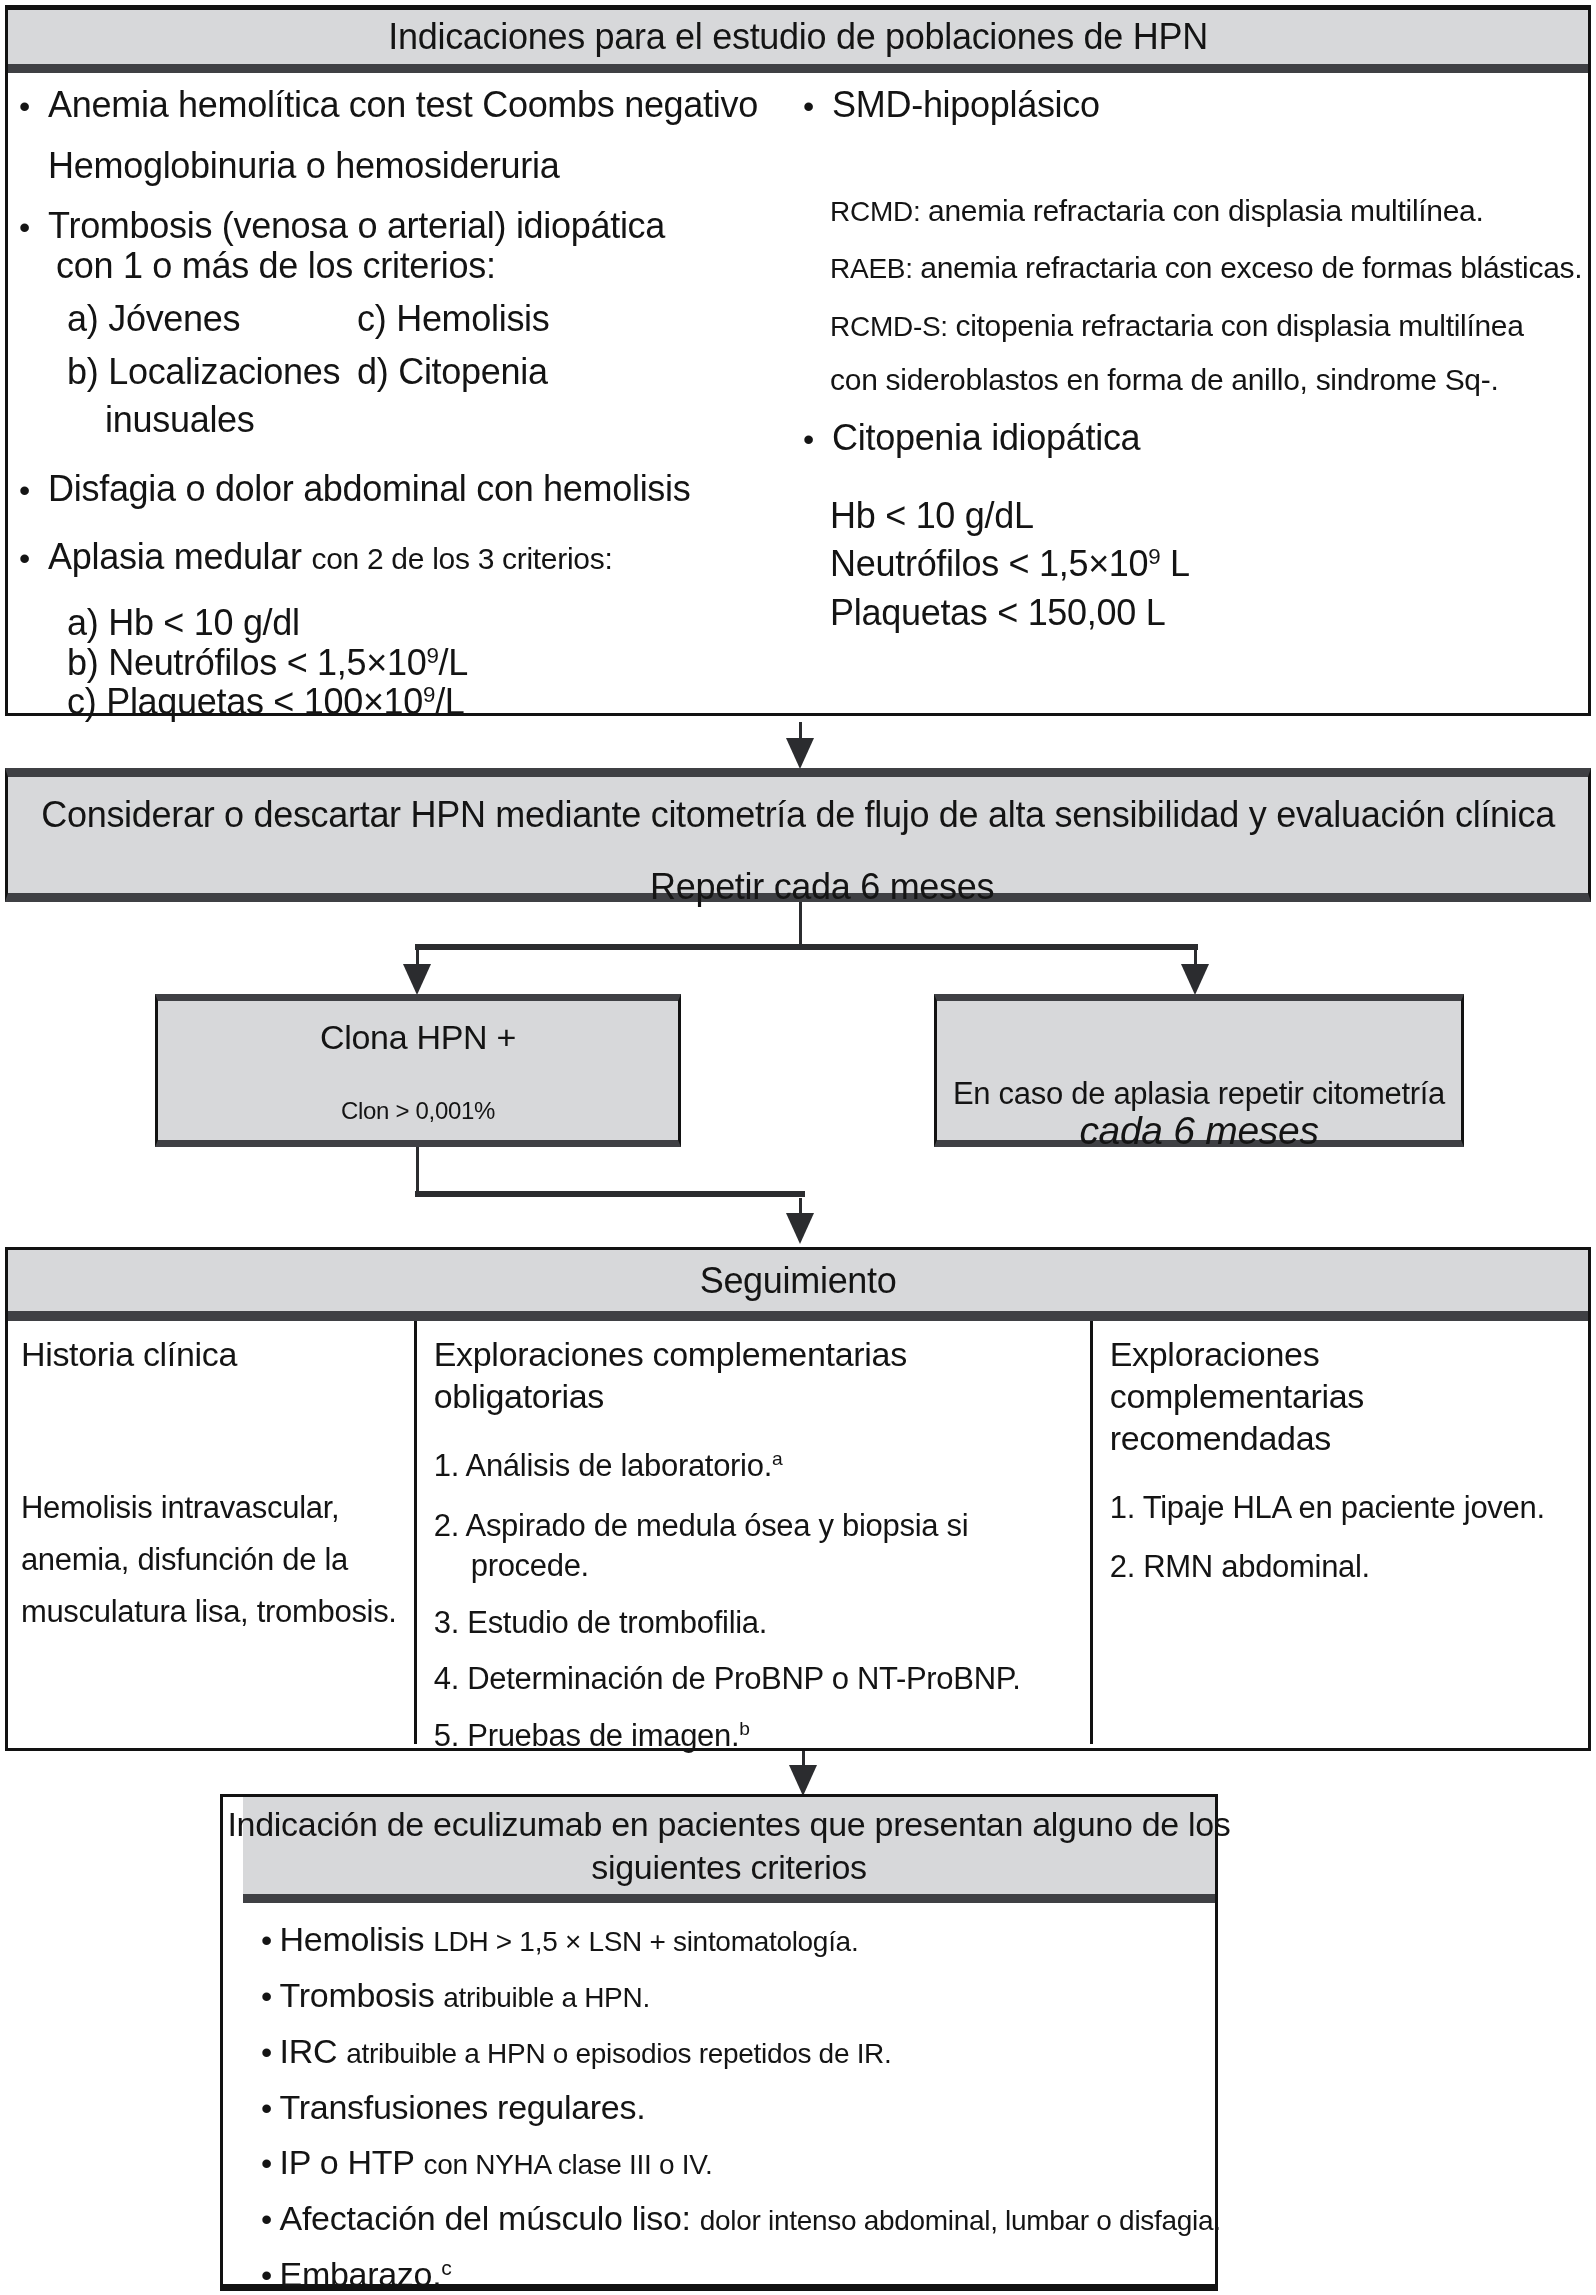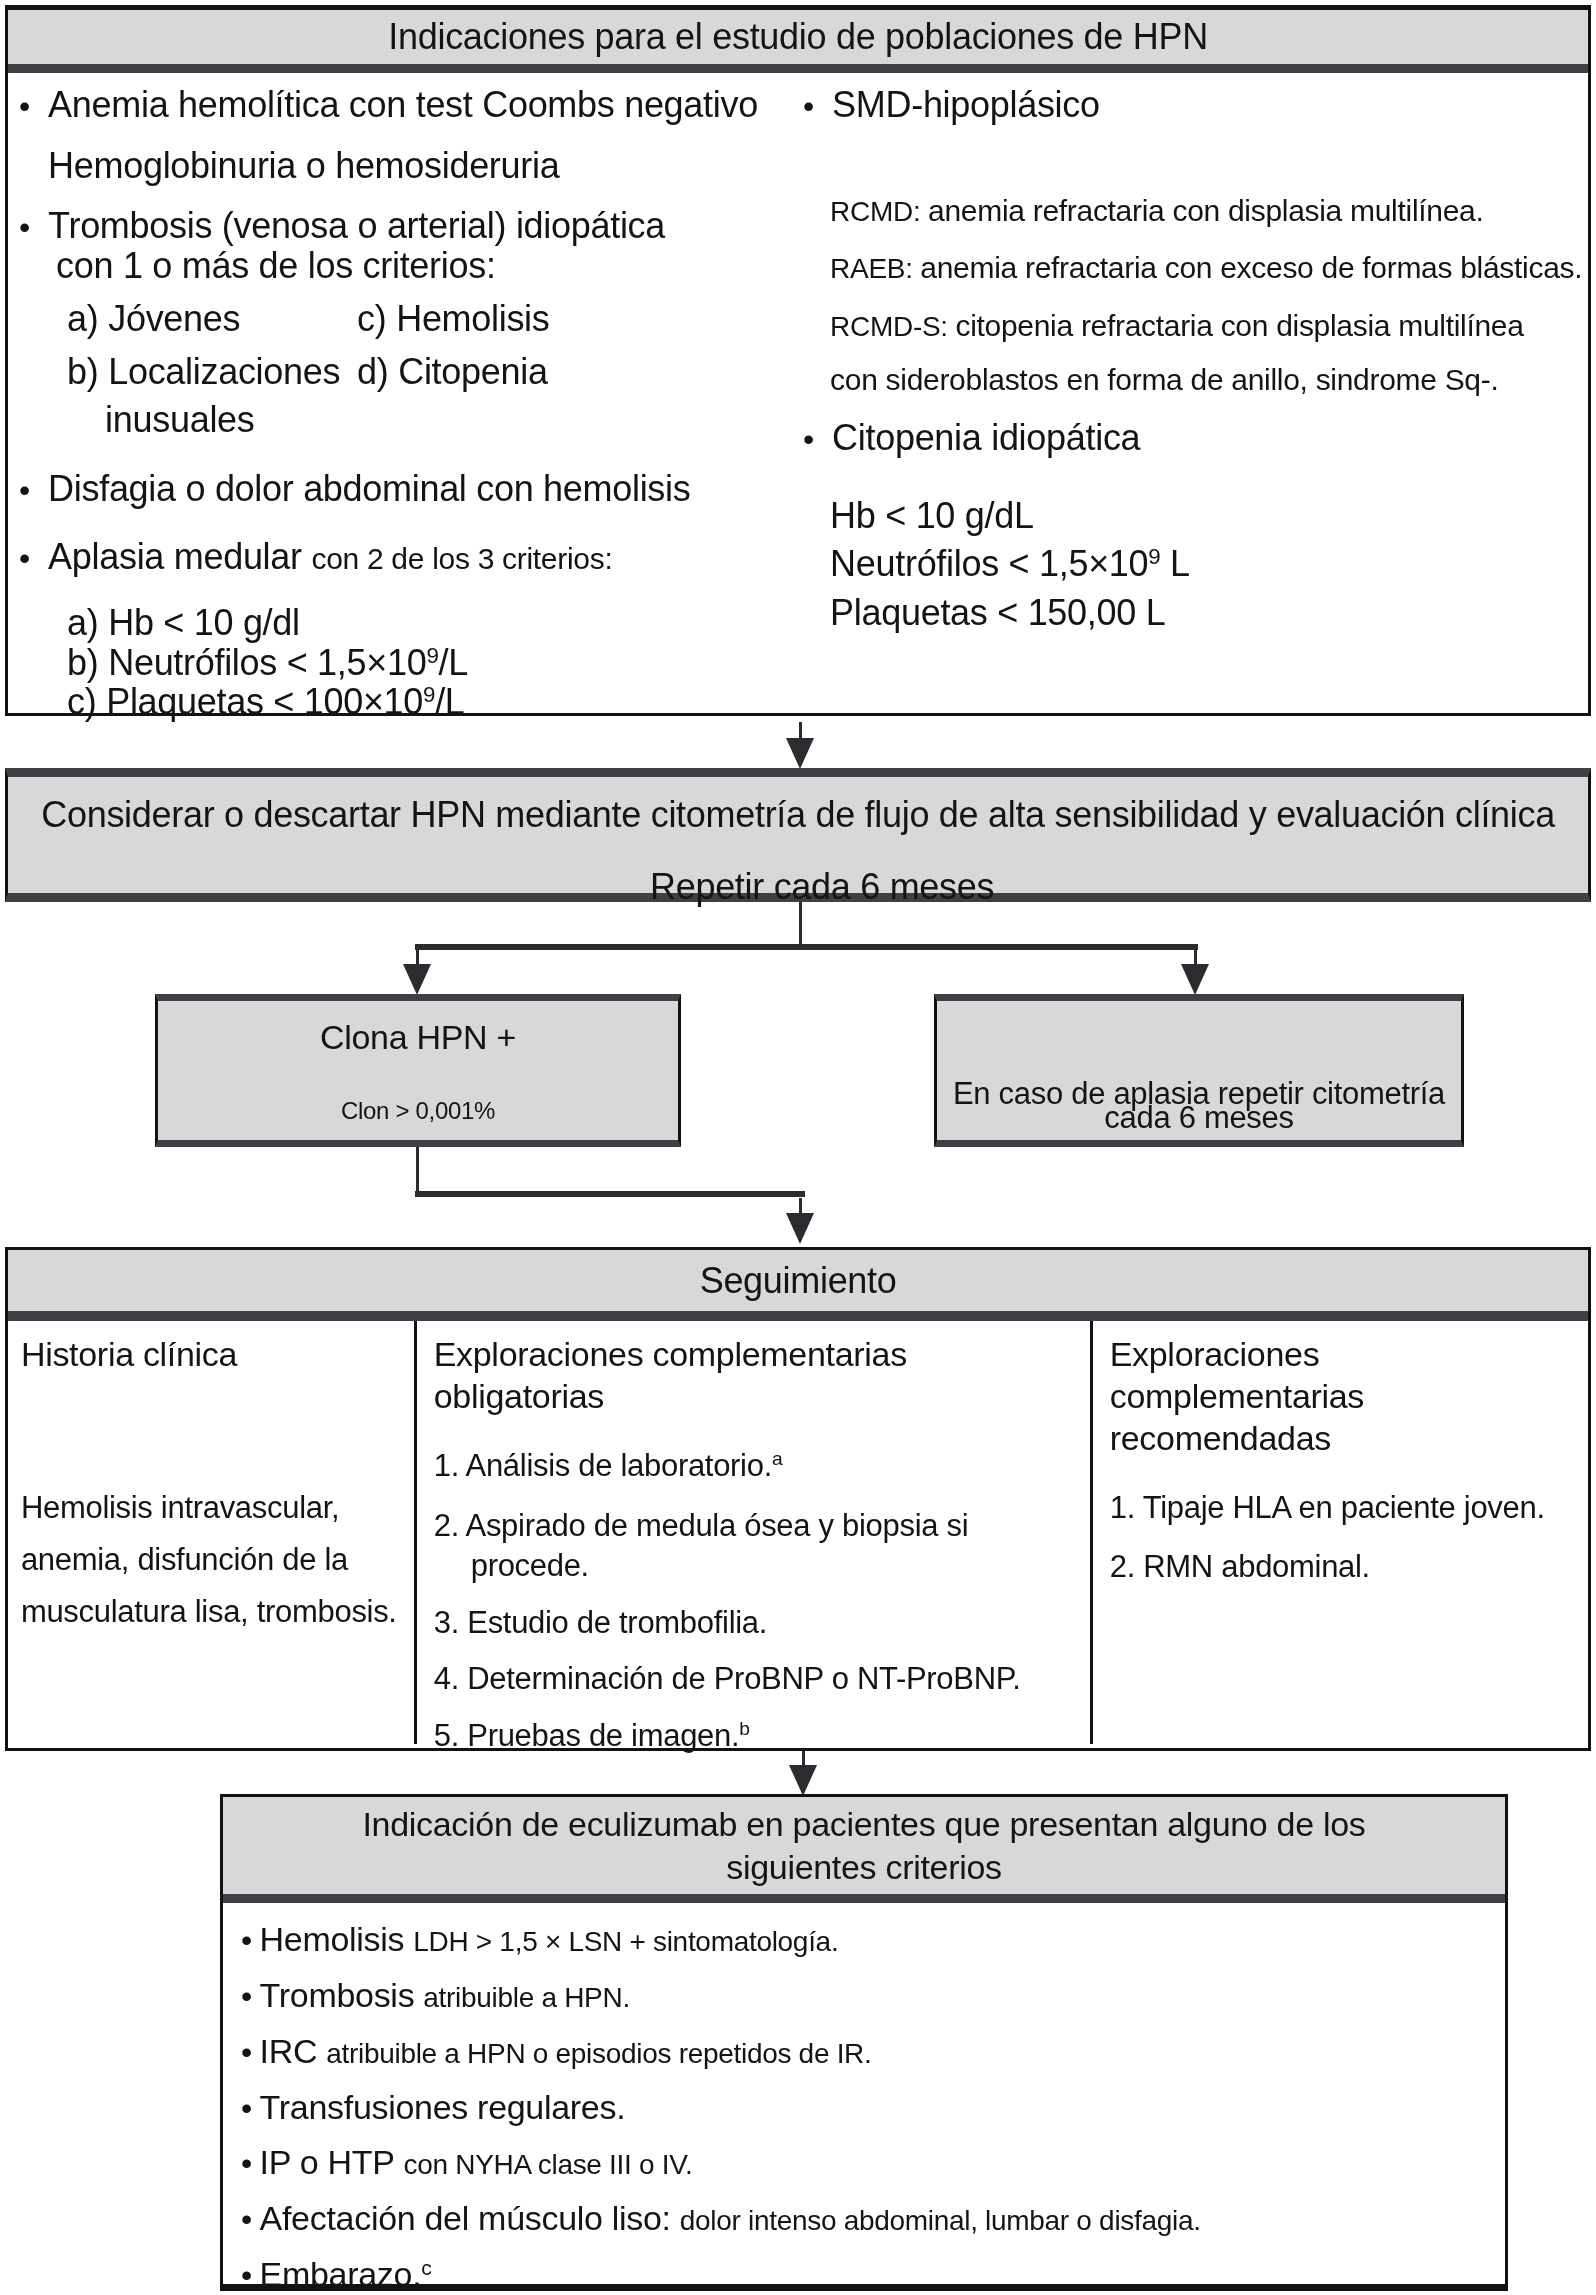--- a/index.html
+++ b/index.html
@@ -114,21 +114,21 @@
   <div class="abs stem" style="left:1194px;top:950px;height:15.3px;"></div>
   <div class="abs ahead" style="left:1181px;top:964px;"></div>
 
   <div class="abs graybox" style="left:155px;top:994px;width:526px;height:153px;border-top-width:7.7px;border-bottom-width:7.7px;">
     <div class="abs ctr nw" style="top:16.6px;font-size:34px;">Clona HPN +</div>
     <div class="abs ctr nw" style="top:96px;font-size:24px;">Clon &gt; 0,001%</div>
   </div>
 
   <div class="abs graybox" style="left:934px;top:994px;width:530px;height:153px;border-top-width:7.7px;border-bottom-width:7.7px;">
     <div class="abs ctr nw" style="top:74px;font-size:31px;line-height:37px;">En caso de aplasia repetir citometría</div>
-    <div class="abs ctr nw" style="top:98px;font-size:31px;line-height:37px;">cada 6 meses</div>
+    <div class="abs ctr nw" style="top:111px;font-size:39px;line-height:37px;font-style:italic;">cada 6 meses</div>
   </div>
 
   <div class="abs stem" style="left:416px;top:1147px;height:47px;"></div>
   <div class="abs hbar" style="left:415px;top:1191px;width:390px;"></div>
   <div class="abs stem" style="left:799px;top:1198px;height:16.6px;"></div>
   <div class="abs ahead" style="left:786px;top:1213px;"></div>
 
   <div class="abs whitebox" style="left:5.1px;top:1247px;width:1586px;height:504px;">
     <div class="titleband" style="height:61px;border-bottom-width:10.2px;">
       <span class="nw" style="font-size:36px;">Seguimiento</span>
@@ -164,21 +164,21 @@
         <div class="segitem" style="margin-top:19px;">
           <span>2. RMN abdominal.</span>
         </div>
       </div>
     </div>
   </div>
 
   <div class="abs stem" style="left:802px;top:1751px;height:15.3px;"></div>
   <div class="abs ahead" style="left:789px;top:1765px;"></div>
 
-  <div class="abs whitebox" style="left:220px;top:1794px;width:1288px;height:497px;border-bottom-width:7.7px;">
+  <div class="abs whitebox" style="left:220px;top:1794px;width:998px;height:497px;border-bottom-width:7.7px;padding-left:20px;">
     <div class="titleband" style="height:97px;border-bottom-width:9px;flex-direction:column;">
       <span class="nw" style="font-size:34px;line-height:43px;">Indicación de eculizumab en pacientes que presentan alguno de los</span>
       <span class="nw" style="font-size:34px;line-height:43px;">siguientes criterios</span>
     </div>
     <div style="padding:16.6px 18px 0 18px;">
       <div class="erow">
         <span class="blt2">•</span><span class="ebig">Hemolisis</span><span class="esm">LDH &gt; 1,5 × LSN + sintomatología.</span>
       </div>
       <div class="erow" style="margin-top:15.3px;">
         <span class="blt2">•</span><span class="ebig">Trombosis</span><span class="esm">atribuible a HPN.</span>

